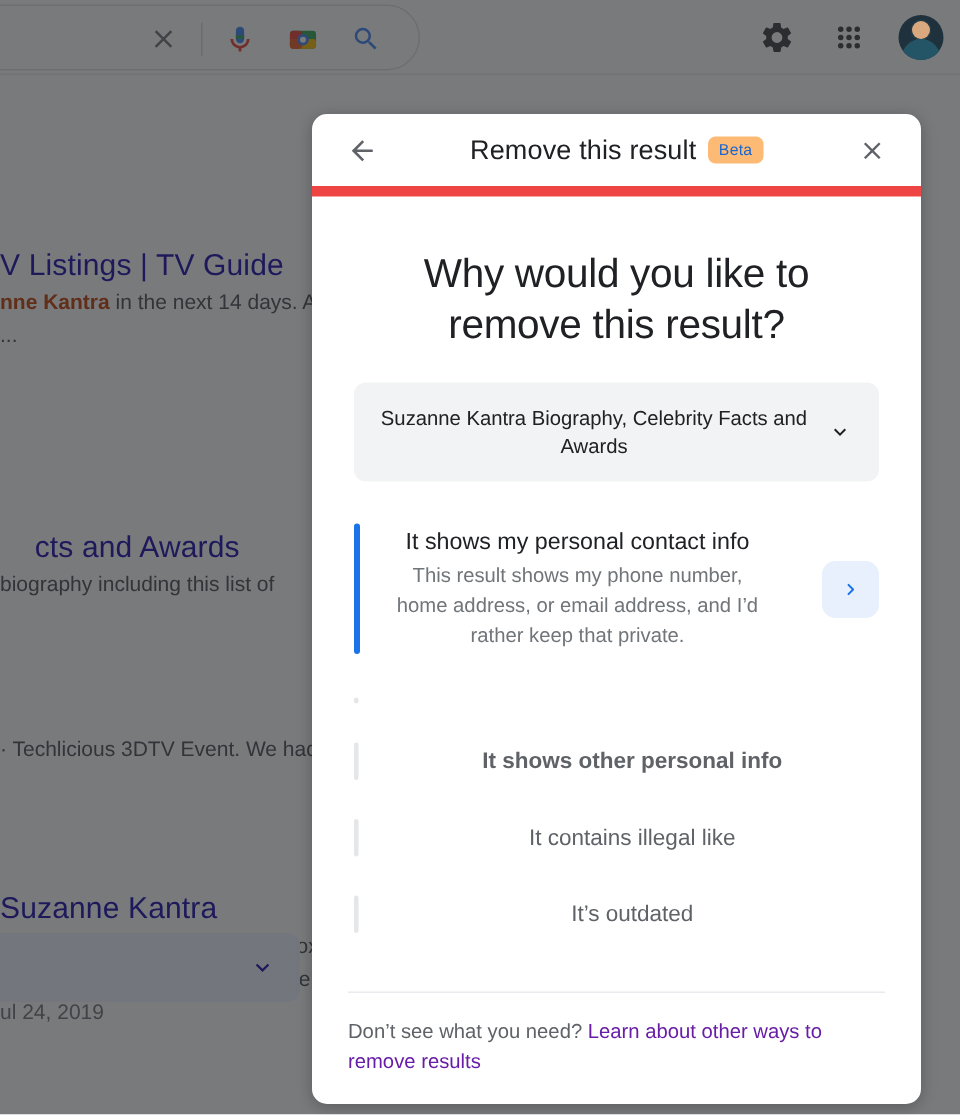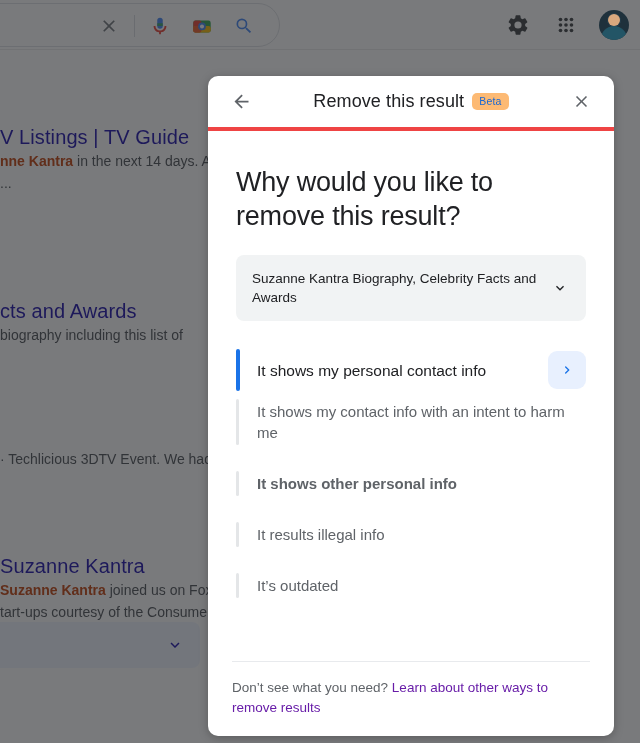--- a/index.html
+++ b/index.html
@@ -38,21 +38,21 @@
     content: ""; position: absolute; left: 50%; top: 54%; transform: translateX(-50%);
     width: 26px; height: 20px; border-radius: 13px 13px 0 0; background: #2aa3c7;
   }
   .avatar::before {
     content: ""; position: absolute; left: 50%; top: 12%; transform: translateX(-50%);
     width: 12px; height: 12px; border-radius: 50%; background: #d9a87e; z-index: 2;
   }
 
   
   .results { position: absolute; top: 60px; left: 0; width: 460px; }
-  .res { margin-bottom: 4px; padding-left: 0; }
+  .res { margin-bottom: 4px; padding-left: 0; margin-top: 40px; }
   .res-title {
     color: #1a0dab; font-size: 20px; line-height: 26px; letter-spacing: 0.1px;
     white-space: nowrap;
   }
   .res-snip { color: #4d5156; font-size: 14px; line-height: 22px; white-space: nowrap; }
   .res-snip b { color: #c2410c; font-weight: bold; }
   .res-date { color: #70757a; font-size: 14px; line-height: 22px; }
   .res-dots { color: #4d5156; font-size: 14px; line-height: 22px; }
 
   .more-bar {
@@ -66,35 +66,35 @@
 
   
   .dialog {
     position: absolute; left: 208px; top: 76px; width: 406px; height: 660px;
     background: #ffffff; border-radius: 10px 10px 10px 10px;
     box-shadow: 0 2px 10px rgba(0,0,0,0.25);
     overflow: hidden; display: flex; flex-direction: column;
   }
   .dlg-header {
     position: relative; height: 55px; flex: 0 0 55px;
-    border-bottom: 4px solid #ef4444;
+    border-bottom: 7px solid #ef4444;
     display: flex; align-items: center;
   }
   .hdr-back { position: absolute; left: 14px; width: 38px; height: 38px; display: flex; align-items: center; justify-content: center; border-radius: 50%; }
   .hdr-close { position: absolute; right: 14px; width: 38px; height: 38px; display: flex; align-items: center; justify-content: center; border-radius: 50%; }
   .hdr-center {
     position: absolute; left: 0; right: 0; display: flex; align-items: center; justify-content: center; gap: 8px;
   }
   .hdr-title { font-size: 18px; color: #202124; letter-spacing: 0.1px; }
   .beta-badge {
     background: #fdba74; color: #1967d2; font-size: 10.5px;
     padding: 2.5px 7px 3px; border-radius: 5px; letter-spacing: 0.2px;
   }
 
-  .dlg-body { flex: 1 1 auto; padding: 0 28px; overflow: hidden; position: relative; }
+  .dlg-body { flex: 1 1 auto; padding: 0 28px; overflow: hidden; position: relative; text-align: center; }
 
   .dlg-heading {
     font-size: 27px; line-height: 34px; color: #202124;
     margin-top: 34px; letter-spacing: -0.2px;
   }
 
   .result-select {
     margin-top: 22px; background: #f1f3f4; border-radius: 8px;
     padding: 14px 16px; display: flex; align-items: center; gap: 10px;
     min-height: 60px;
@@ -194,21 +194,21 @@
       </div>
     </div>
 
     <div class="results">
       <div class="res" style="position:absolute; top:64px;">
         <div class="res-title">V Listings | TV Guide</div>
         <div class="res-snip"><b>nne Kantra</b><span> in the next 14 days. Add</span></div>
         <div class="res-dots">...</div>
       </div>
 
-      <div class="res" style="position:absolute; top:238px;">
+      <div class="res" style="position:absolute; top:252px;text-align:center;">
         <div class="res-title">cts and Awards</div>
         <div class="res-snip">biography including this list of</div>
       </div>
 
       <div class="res" style="position:absolute; top:388px;">
         <div class="res-snip">· Techlicious 3DTV Event. We had</div>
       </div>
 
       <div class="res" style="position:absolute; top:493px;">
         <div class="res-title">Suzanne Kantra</div>
@@ -255,50 +255,48 @@
         <div class="rs-text">Suzanne Kantra Biography, Celebrity Facts and Awards</div>
         <div class="rs-chev">
           <svg width="16" height="16" viewBox="0 0 24 24">
               <path d="M7.41 8.59 12 13.17l4.59-4.58L18 10l-6 6-6-6z" fill="#202124"></path>
             </svg>
         </div>
       </div>
 
       <div class="options">
 
-        <div class="opt selected" style="margin-bottom:8px;gap:25px;">
+        <div class="opt selected" style="margin-bottom:29px;gap:25px;">
           <span class="bar"></span>
           <div class="opt-texts">
             <div class="opt-label">It shows my personal contact info</div>
+            <div class="opt-desc">This result shows my phone number, home address, or email address, and I’d rather keep that private.</div>
           </div>
           <div class="opt-go">
             <svg width="16" height="16" viewBox="0 0 24 24">
                 <path d="M9.29 6.71a1 1 0 0 0 0 1.41L13.17 12l-3.88 3.88a1 1 0 1 0 1.42 1.41l4.58-4.58a1 1 0 0 0 0-1.42L10.71 6.71a1 1 0 0 0-1.42 0z" fill="#1a73e8"></path>
               </svg>
           </div>
         </div>
 
         <div class="opt" style="margin-bottom:26px;">
           <span class="bar"></span>
-          <div class="opt-texts">
-            <div class="opt-label">It shows my contact info with an intent to harm me</div>
-          </div>
         </div>
 
         <div class="opt" style="margin-bottom:26px;font-weight:bold;">
           <span class="bar"></span>
           <div class="opt-texts">
             <div class="opt-label">It shows other personal info</div>
           </div>
         </div>
 
         <div class="opt" style="margin-bottom:26px;">
           <span class="bar"></span>
           <div class="opt-texts">
-            <div class="opt-label">It results illegal info</div>
+            <div class="opt-label">It contains illegal like</div>
           </div>
         </div>
 
         <div class="opt">
           <span class="bar"></span>
           <div class="opt-texts">
             <div class="opt-label">It’s outdated</div>
           </div>
         </div>
 

